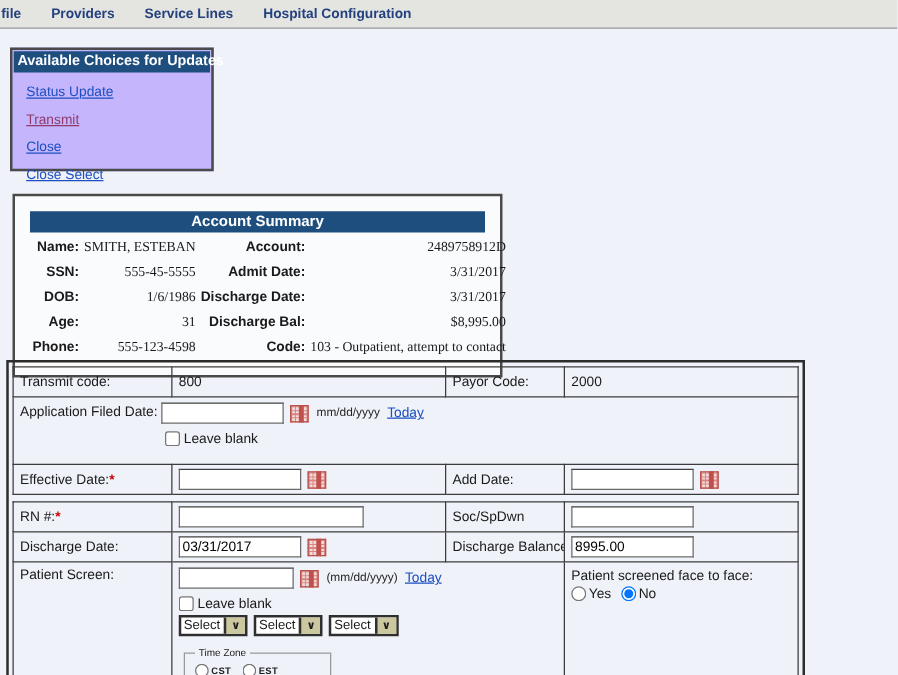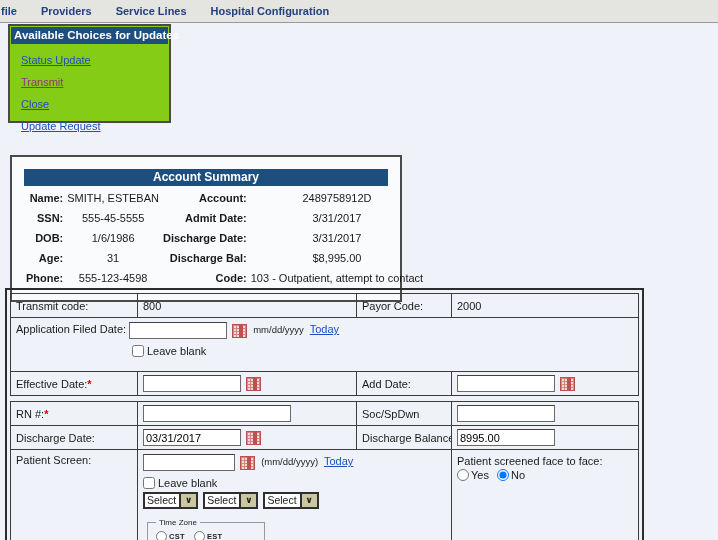--- a/index.html
+++ b/index.html
@@ -15,43 +15,43 @@
     background:#E4E4E1;border-bottom:1px solid #97999C;
     display:flex;align-items:center;
   }
   .menu-item{
     color:#24417E;font-weight:bold;font-size:11px;cursor:default;white-space:nowrap;
   }
   .menu-item.first{margin-left:1px;}
   .menu-item + .menu-item{margin-left:24px;}
   
   .choices-box{
-    position:absolute;left:8px;top:24px;width:157px;height:93px;
-    border:2px solid #4a4a4a;background:#84cc16;padding:1px;
+    position:absolute;left:8px;top:38px;width:157px;height:93px;
+    border:2px solid #4a4a4a;background:#c4b5fd;padding:1px;
   }
   .panel-header{
     background:#1D4E7E;color:#fff;font-weight:bold;font-size:11.5px;
     height:17px;line-height:17px;padding-left:3px;white-space:nowrap;
   }
   .choices-box a{display:block;margin:10px 16px 0 10px;font-size:11px;text-decoration:underline;}
   a.lnk{color:#1C4FC0;}
   a.lnk-visited{color:#8E3B6B;}
   
   .account-box{
     position:absolute;left:10px;top:155px;width:364px;
     border:2px solid #4a4a4a;background:#FAFBFD;padding:12px;
   }
   .account-header{
     background:#1D4E7E;color:#fff;font-weight:bold;font-size:12px;
     height:17px;line-height:17px;text-align:center;
   }
   .acct-table{width:100%;border-collapse:collapse;margin-top:2px;}
   .acct-table td{height:20px;font-size:11px;padding:0 2px;vertical-align:middle;}
   .acct-lbl{font-weight:bold;text-align:right;white-space:nowrap;}
-  .acct-val{text-align:center;white-space:nowrap;}
+  .acct-val{text-align:right;white-space:nowrap;font-family:Liberation Serif, serif;}
   .c1{width:48px;} .c2{width:118px;} .c3{width:112px;}
   
   .form-outer{
     position:absolute;left:5px;top:288px;width:629px;height:300px;
     border:2px solid #2c2c2c;padding:3px;
   }
   table.ftable{width:100%;border-collapse:collapse;table-layout:fixed;}
   table.ftable.t1{margin-bottom:5px;}
   .ftable td{
     border:1px solid #3c3c3c;font-size:11px;padding:1px 5px;
@@ -111,21 +111,21 @@
   <span class="menu-item">Providers</span>
   <span class="menu-item">Service Lines</span>
   <span class="menu-item">Hospital Configuration</span>
 </div>
 
 <div class="choices-box">
   <div class="panel-header">Available Choices for Updates</div>
   <a href="#" class="lnk">Status Update</a>
   <a href="#" class="lnk-visited">Transmit</a>
   <a href="#" class="lnk">Close</a>
-  <a href="#" class="lnk">Update Request</a>
+  <a href="#" class="lnk">Close Select</a>
 </div>
 
 <div class="account-box">
   <div class="account-header">Account Summary</div>
   <table class="acct-table">
     <tbody>
         <tr>
       <td class="acct-lbl c1">Name:</td>
       <td class="acct-val c2">SMITH, ESTEBAN</td>
       <td class="acct-lbl c3">Account:</td>

